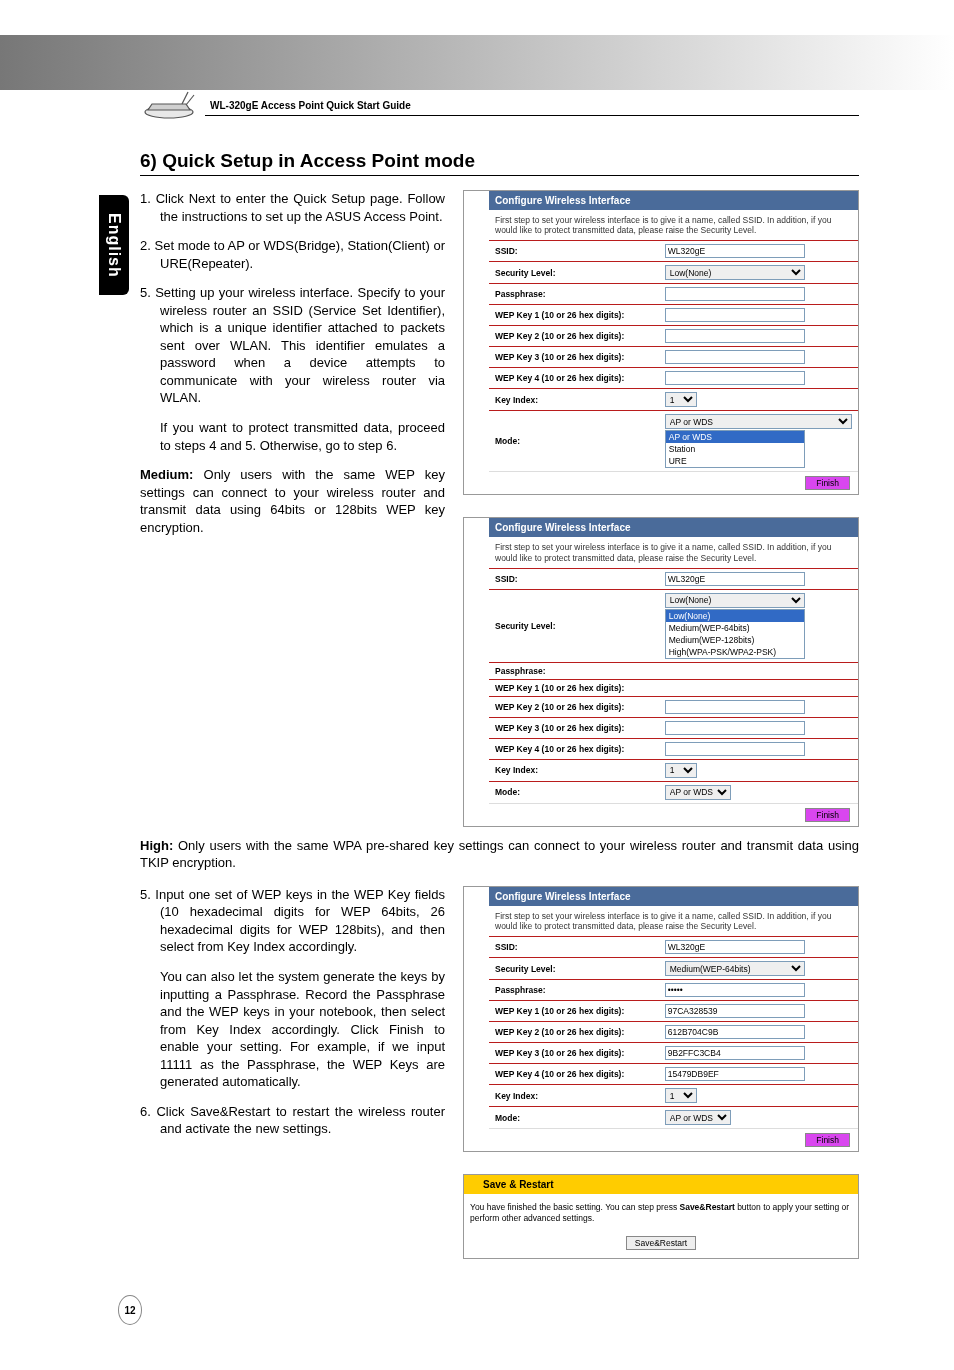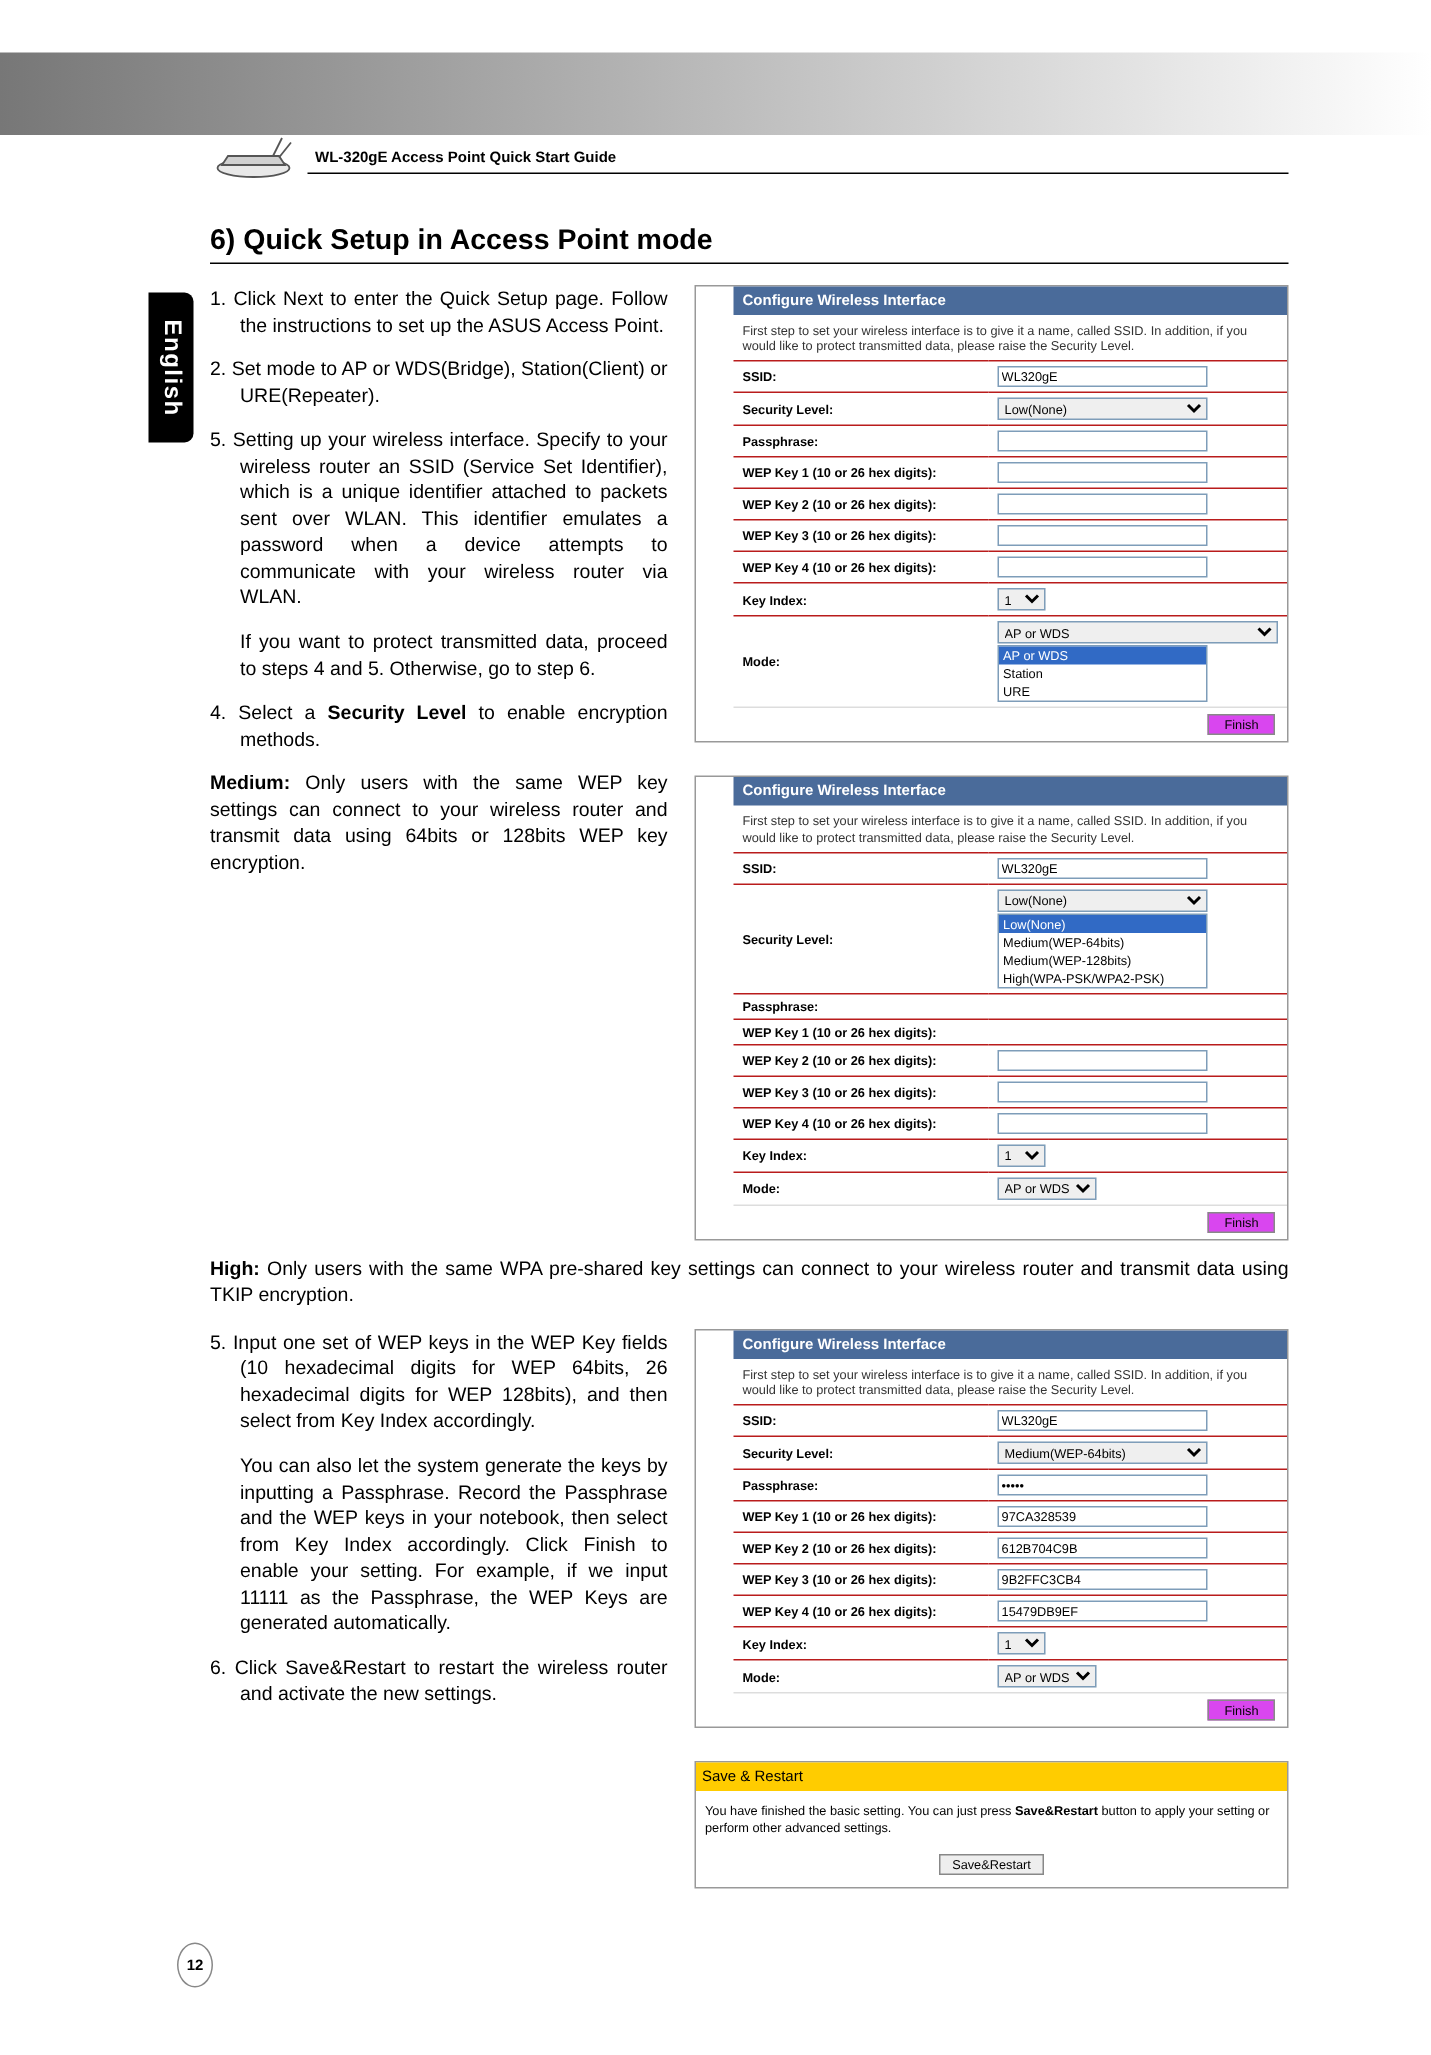--- a/index.html
+++ b/index.html
@@ -31,21 +31,21 @@
   .panel input[type=text] { width: 140px; height: 14px; font-size: 8.5px; padding: 0 2px; border: 1px solid #7e9db9; }
   .panel select { font-size: 8.5px; height: 15px; border: 1px solid #7e9db9; }
   .panel select.wide { width: 140px; }
   .panel .finish-row { text-align: right; padding: 4px 8px; border-top: 1px solid #ddd; }
   .panel .finish-btn { font-size: 8.5px; padding: 1px 10px; background: #d946ef; border: 1px solid #888; }
   .sel-open { border: 1px solid #7e9db9; font-size: 8.5px; width: 140px; background: #fff; }
   .sel-open .opt { padding: 1px 3px; }
   .sel-open .opt.sel { background: #316ac5; color: #fff; }
   .mode-stack { display:flex; flex-direction:column; gap:1px;}
   .save-panel { border: 1px solid #999; font-size: 9px; }
-  .save-header { background: #ffcc00; color: #000; font-weight: normal; padding: 4px 4px; font-size: 10px; }
+  .save-header { background: #ffcc00; color: #000; font-weight: bold; padding: 4px 19px; font-size: 10px; }
   .save-body { padding: 8px 6px; font-size: 8.5px; line-height: 1.3; text-align: left; }
   .save-btn-row { text-align: center; padding: 4px 0 8px 0; }
   .save-btn { font-size: 8.5px; padding: 1px 8px; background: #eee; border: 1px solid #888; }
   .page-num { position: absolute; left: 118px; bottom: 45px; border: 1.5px solid #888; border-radius: 50%; width: 24px; height: 30px; display: flex; align-items: center; justify-content: center; font-size: 10px; font-weight: bold; }
   .kidx { width: 32px; }
 </style>
 </head>
 <body>
 
 <div class="top-gradient"></div>
@@ -68,23 +68,20 @@
     <h2>6) Quick Setup in Access Point mode</h2>
 
     <div class="two-col">
       <div class="left">
         <ol class="steps">
           <li>1. Click Next to enter the Quick Setup page. Follow the instructions to set up the ASUS Access Point.</li>
           <li>2. Set mode to AP or WDS(Bridge), Station(Client) or URE(Repeater).</li>
           <li>5. Setting up your wireless interface. Specify to your wireless router an SSID (Service Set Identifier), which is a unique identifier attached to packets sent over WLAN. This identifier emulates a password when a device attempts to communicate with your wireless router via WLAN.</li>
         </ol>
         <p class="sub">If you want to protect transmitted data, proceed to steps 4 and 5. Otherwise, go to step 6.</p>
-        <ol class="steps">
-          <li><span>4. Select a </span><b>Security Level</b><span> to enable encryption methods.</span></li>
-        </ol>
         <p class="below"><b>Medium:</b><span> Only users with the same WEP key settings can connect to your wireless router and transmit data using 64bits or 128bits WEP key encryption.</span></p>
       </div>
 
       <div class="right">
 
         <div class="panel">
           <div class="panel-header">Configure Wireless Interface</div>
           <div class="panel-desc">First step to set your wireless interface is to give it a name, called SSID. In addition, if you would like to protect transmitted data, please raise the Security Level.</div>
           <table>
             <tbody>
@@ -254,21 +251,21 @@
                   <td><select><option>AP or WDS</option></select></td>
                 </tr>
           </tbody>
             </table>
           <div class="finish-row"><button class="finish-btn">Finish</button></div>
         </div>
 
         <div class="save-panel">
           <div class="save-header">Save &amp; Restart</div>
           <div class="save-body">
-            <span>You have finished the basic setting. You can just press </span><b>Save&amp;Restart</b><span> button to apply your setting or perform other advanced settings.</span>
+            <span>You have finished the basic setting. You can step press </span><b>Save&amp;Restart</b><span> button to apply your setting or perform other advanced settings.</span>
           </div>
           <div class="save-btn-row"><button class="save-btn">Save&amp;Restart</button></div>
         </div>
       </div>
     </div>
   </div>
 </div>
 
 <div class="page-num">12</div>
 

